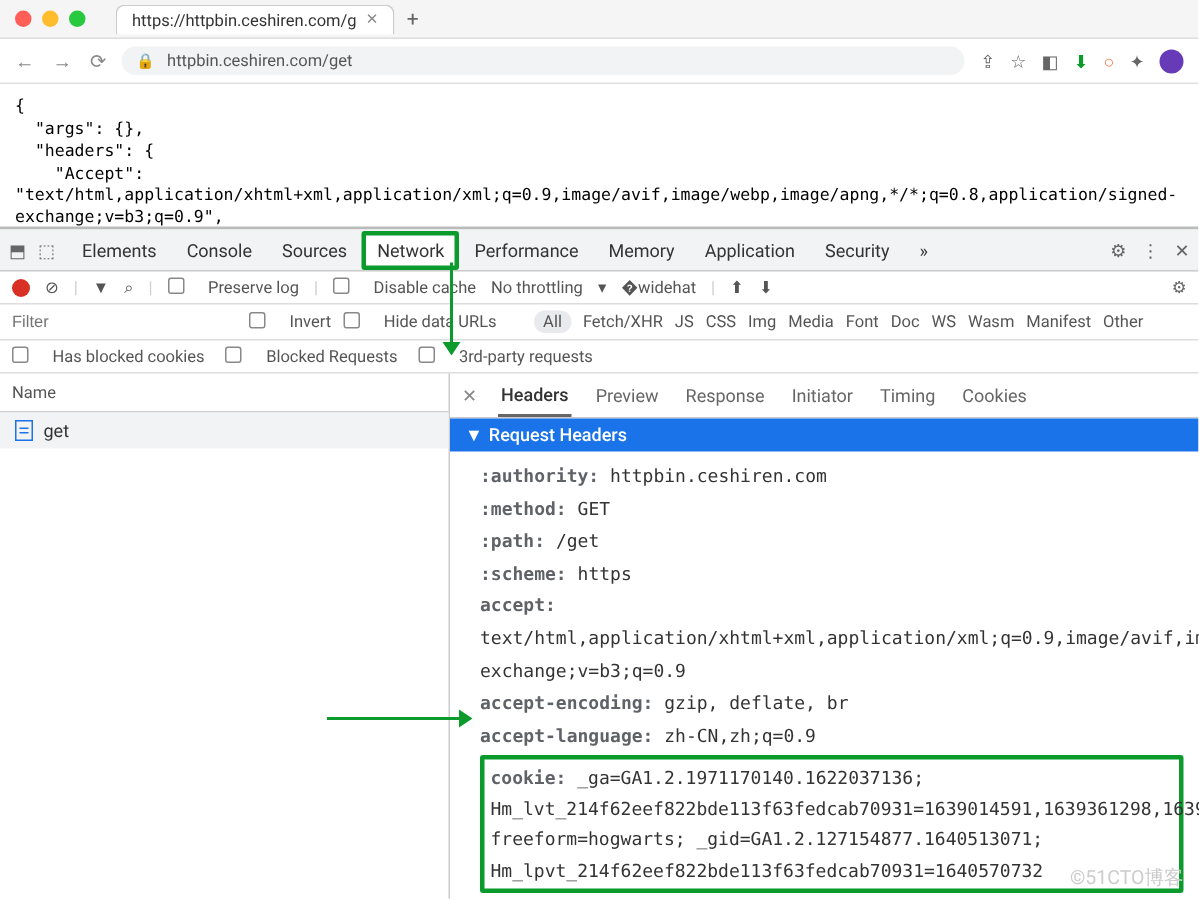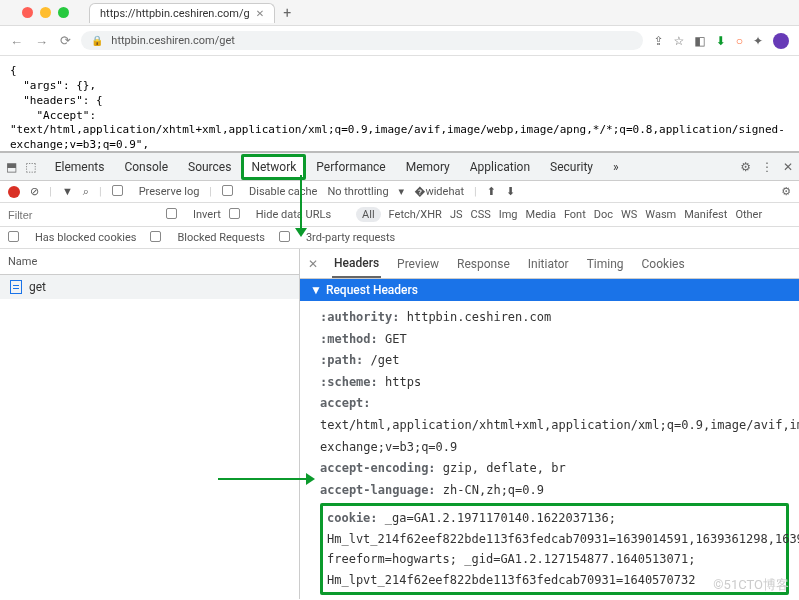--- a/index.html
+++ b/index.html
@@ -1,17 +1,17 @@
 <!DOCTYPE html>
 <html><head>
 <meta charset="utf-8">
 <style>
 * { margin: 0; padding: 0; box-sizing: border-box; }
 body { font-family: -apple-system, BlinkMacSystemFont, "Segoe UI", Roboto, sans-serif; font-size: 12px; color: #333; background: #fff; width: 799px; height: 600px; overflow: hidden; position: relative; }
-.titlebar { height: 26px; display: flex; align-items: center; padding: 0 22px; background: #f5f5f5; border-bottom: 1px solid #ddd; }
+.titlebar { height: 26px; display: flex; align-items: center; padding: 0 10px; background: #f5f5f5; border-bottom: 1px solid #ddd; }
 .traffic { display: flex; gap: 7px; }
 .traffic span { width: 11px; height: 11px; border-radius: 50%; display: inline-block; }
 .tab-strip { display: flex; align-items: center; margin-left: 20px; }
 .tab { background: #fff; border: 1px solid #ccc; border-bottom: none; border-radius: 6px 6px 0 0; padding: 3px 10px; font-size: 11px; display: flex; align-items: center; gap: 6px; }
 .tab-close { font-size: 10px; color: #888; }
 .addtab { margin-left: 8px; color: #666; font-size: 14px; }
 .toolbar { height: 30px; display: flex; align-items: center; padding: 0 10px; gap: 10px; border-bottom: 1px solid #e0e0e0; }
 .navicons { display: flex; gap: 12px; color: #888; font-size: 13px; }
 .addressbar { flex: 1; display: flex; align-items: center; gap: 8px; background: #f1f3f4; border-radius: 12px; padding: 3px 10px; font-size: 11px; color: #555; }
 .lock { font-size: 10px; }

